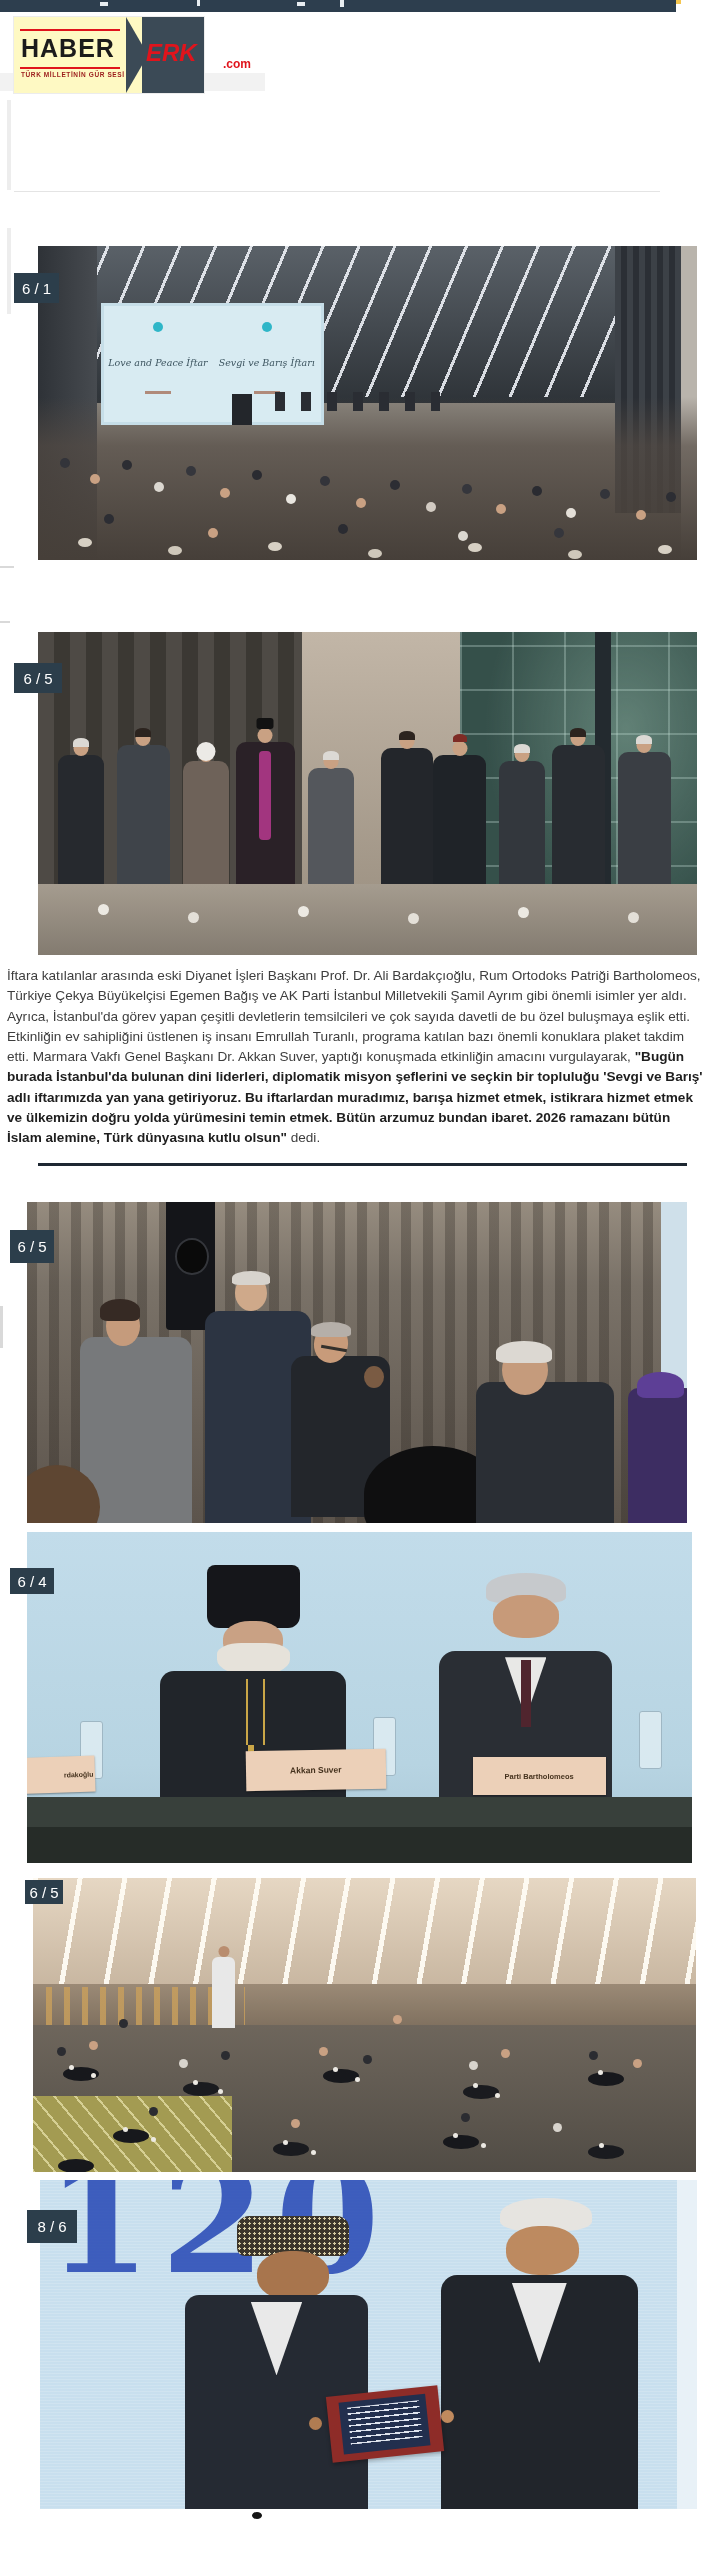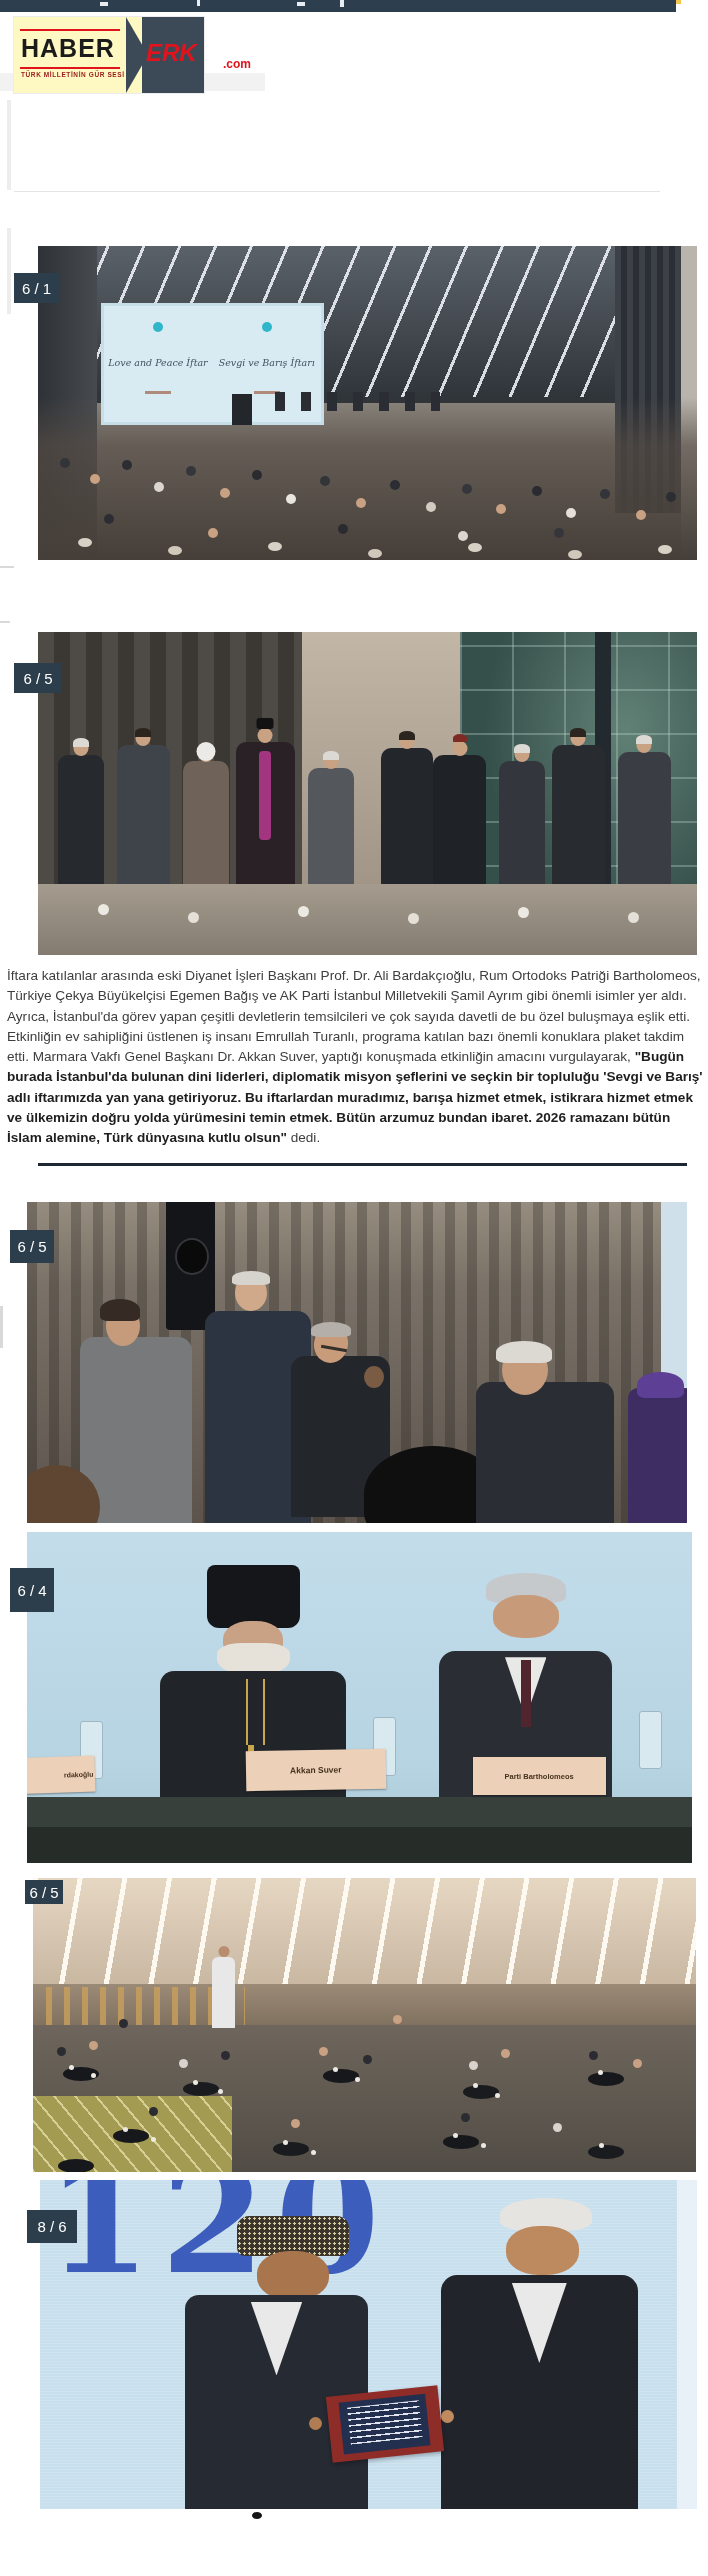--- a/index.html
+++ b/index.html
@@ -330,21 +330,21 @@
     </div>
     <div class="abs s4-bottle" style="left:52%;top:56%;"></div>
     <div class="abs s4-bottle" style="left:92%;top:54%;"></div>
     <div class="abs s4-bottle" style="left:8%;top:57%;"></div>
     <div class="abs s4-table"></div>
     <div class="abs s4-tablefront"></div>
     <div class="s4-plate" style="left:-3%;top:68%;width:13%;height:11%;transform:rotate(-2deg);font-size:7px;justify-content:flex-end;padding-right:2px;">rdakoğlu</div>
     <div class="s4-plate" style="left:33%;top:66%;width:21%;height:12%;transform:rotate(-1deg);font-size:8.5px;">Akkan Suver</div>
     <div class="s4-plate" style="left:67%;top:68%;width:20%;height:11.5%;font-size:7.5px;">Parti Bartholomeos</div>
   </figure>
-  <div class="badge" style="left:10px;top:1568px;width:44px;height:44px;">6 / 4</div>
+  <div class="badge" style="left:10px;top:1568px;width:44px;height:26px;">6 / 4</div>
 
   <figure class="photo" style="left:33px;top:1878px;width:663px;height:294px;margin:0;">
     <div class="abs s5-ceiling"></div>
     <div class="abs s5-streaks"></div>
     <div class="abs s5-wall"></div>
     <div class="abs s5-shelves"></div>
     <div class="abs s5-floor"></div>
     <div class="abs s5-carpet"></div>
     <div class="abs s5-tables"></div>
     <div class="abs s5-plates"></div>

